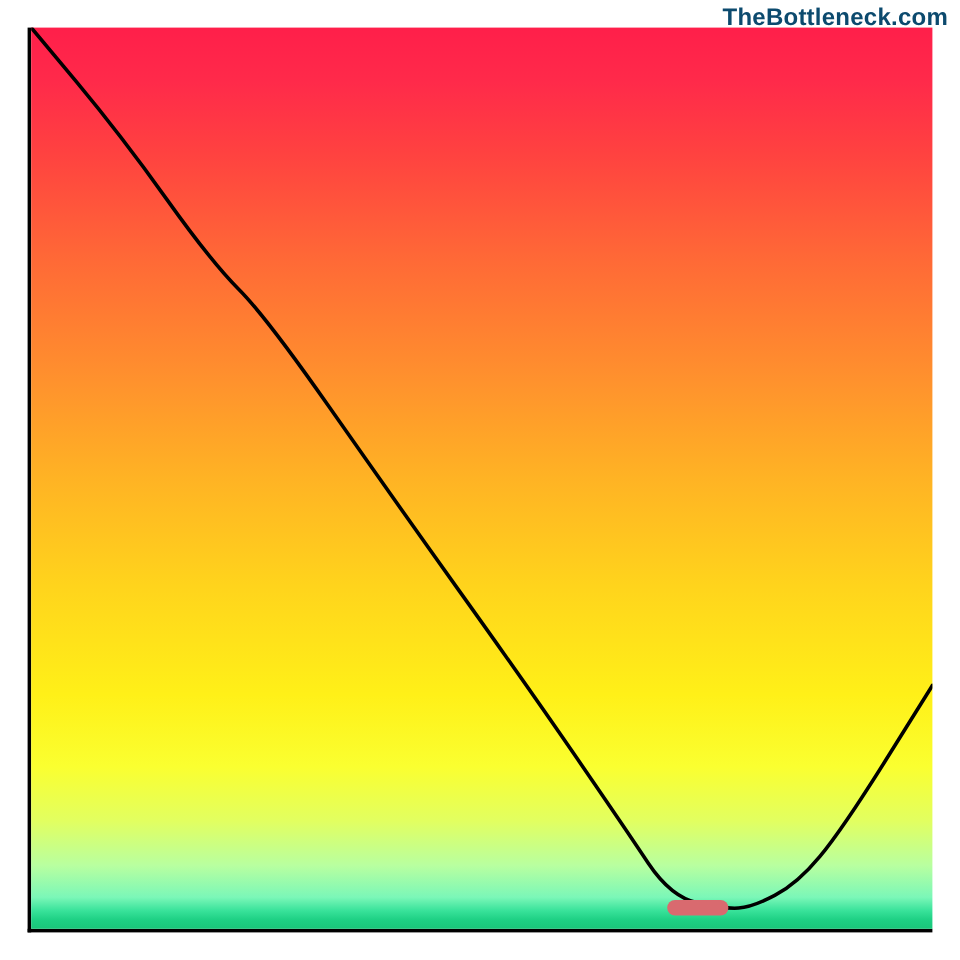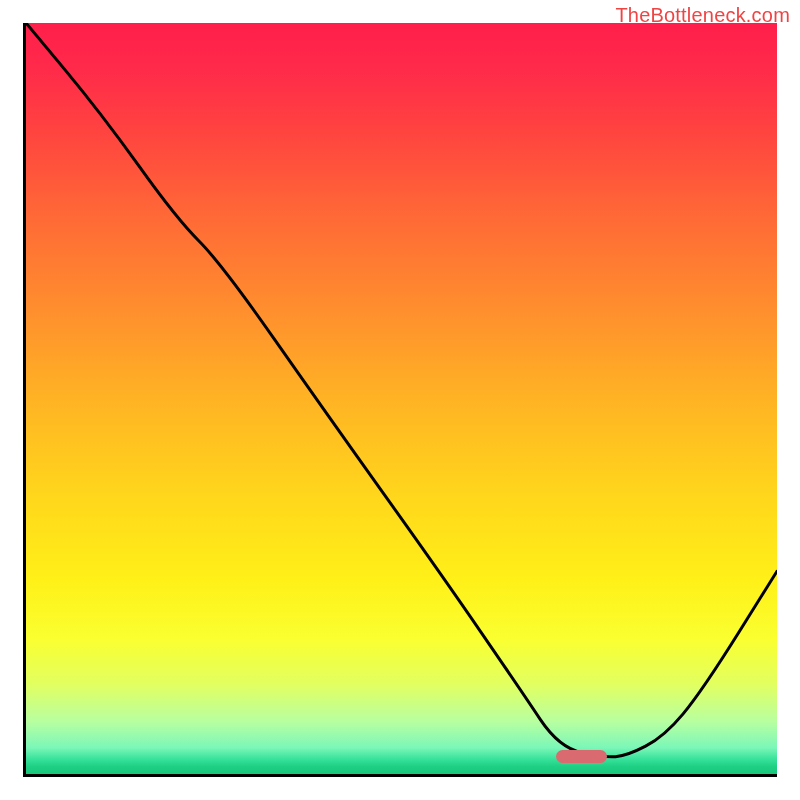--- a/index.html
+++ b/index.html
@@ -49,22 +49,22 @@
       #1ed084 99%,
       #19c67a 100%
     );
   }
   .watermark {
     position: absolute;
     top: 4px;
     right: 10px;
     font-family: Arial, Helvetica, sans-serif;
     font-size: 20px;
-    color: #ef4444;
-    font-weight: 400;
+    color: #0c4a6e;
+    font-weight: 700;
     letter-spacing: 0.2px;
   }
   .curve-svg {
     position: absolute;
     left: 0;
     top: 0;
     width: 100%;
     height: 100%;
   }
   .marker {

